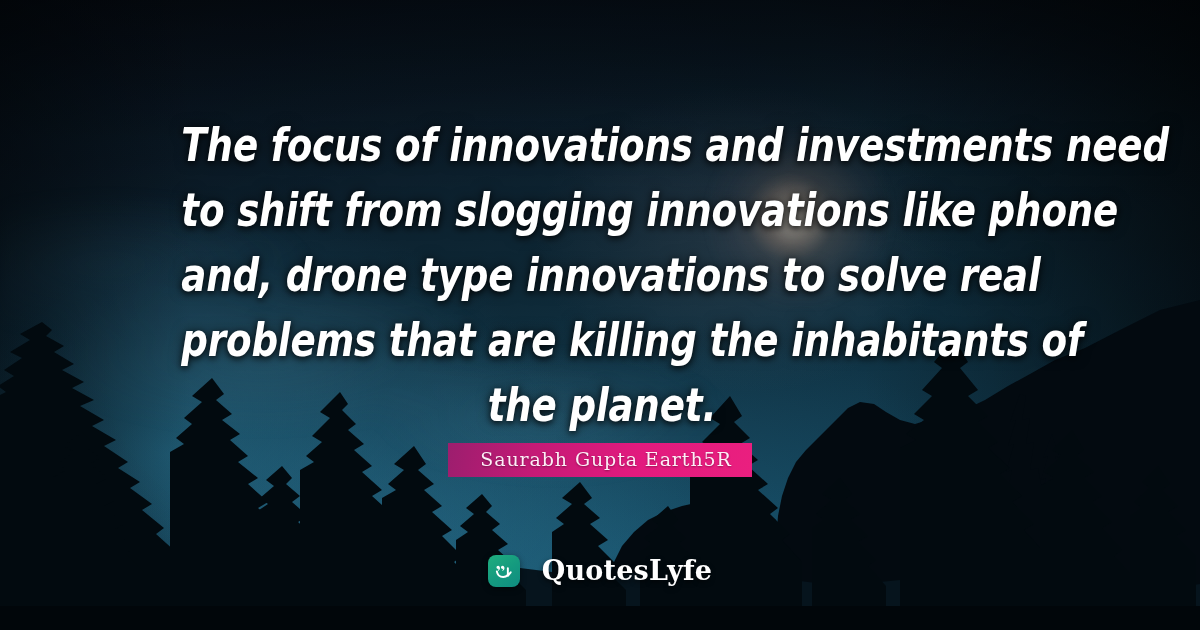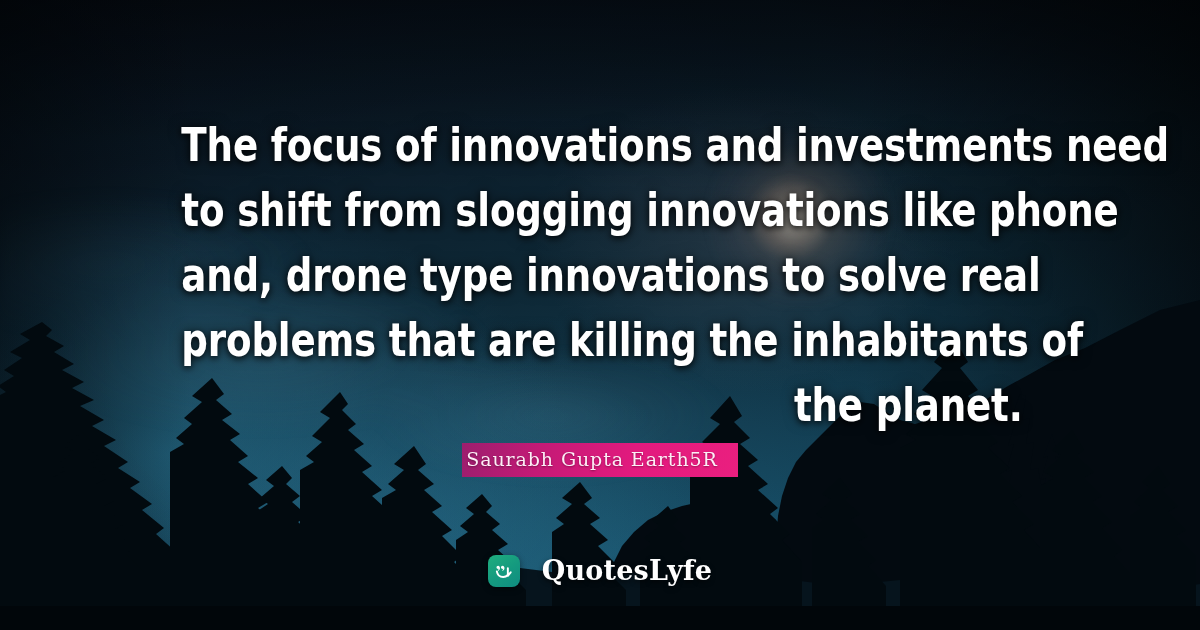--- a/index.html
+++ b/index.html
@@ -116,22 +116,23 @@
   }
 
   
   .silhouettes { position:absolute; inset:0; }
   .silhouettes svg { position:absolute; inset:0; width:1200px; height:630px; display:block; }
 
   
   .quote {
     position:absolute;
     left:4px; right:0; top:112px;
-    text-align:right;
+    text-align:center;
     padding:0 120px;
+    font-style:italic;
   }
   .quote-line {
     display:block;
     font-family:"Liberation Sans Narrow","DejaVu Sans Condensed","Liberation Sans", sans-serif;
     font-weight:700;
     font-size:47px;
     line-height:65px;
     letter-spacing:-0.2px;
     color:#ffffff;
     transform:scaleX(0.88);
@@ -141,21 +142,21 @@
   }
 
   
   .author-wrap {
     position:absolute;
     left:0; right:0; top:443px;
     display:flex; justify-content:center;
   }
   .author-badge {
     display:inline-block;
-    padding:5px 20px 7px 4px;
+    padding:5px 20px 7px 32px;
     background:linear-gradient(100deg, #9c1e6e 0%, #c41a76 28%, #e21a7e 62%, #ea1f7f 100%);
     color:#fdeef6;
     font-family:"DejaVu Serif","Liberation Serif", serif;
     font-size:19px;
     font-weight:400;
     letter-spacing:0.9px;
     line-height:22px;
     text-shadow:0 1px 2px rgba(0,0,0,0.35);
     white-space:nowrap;
   }

